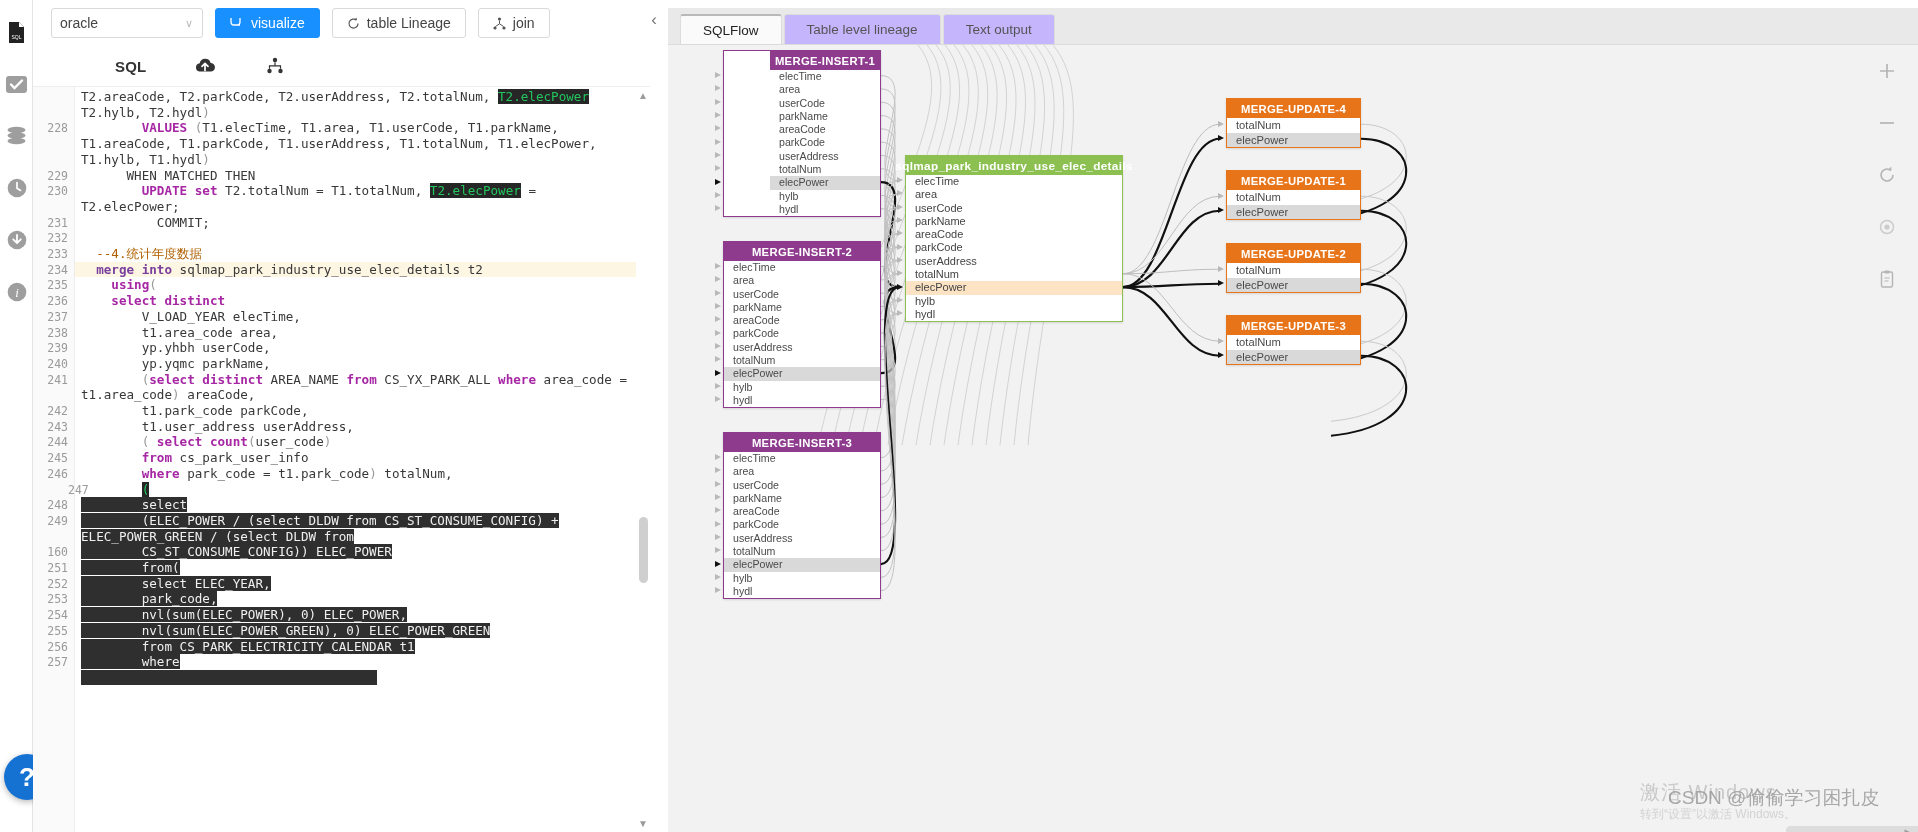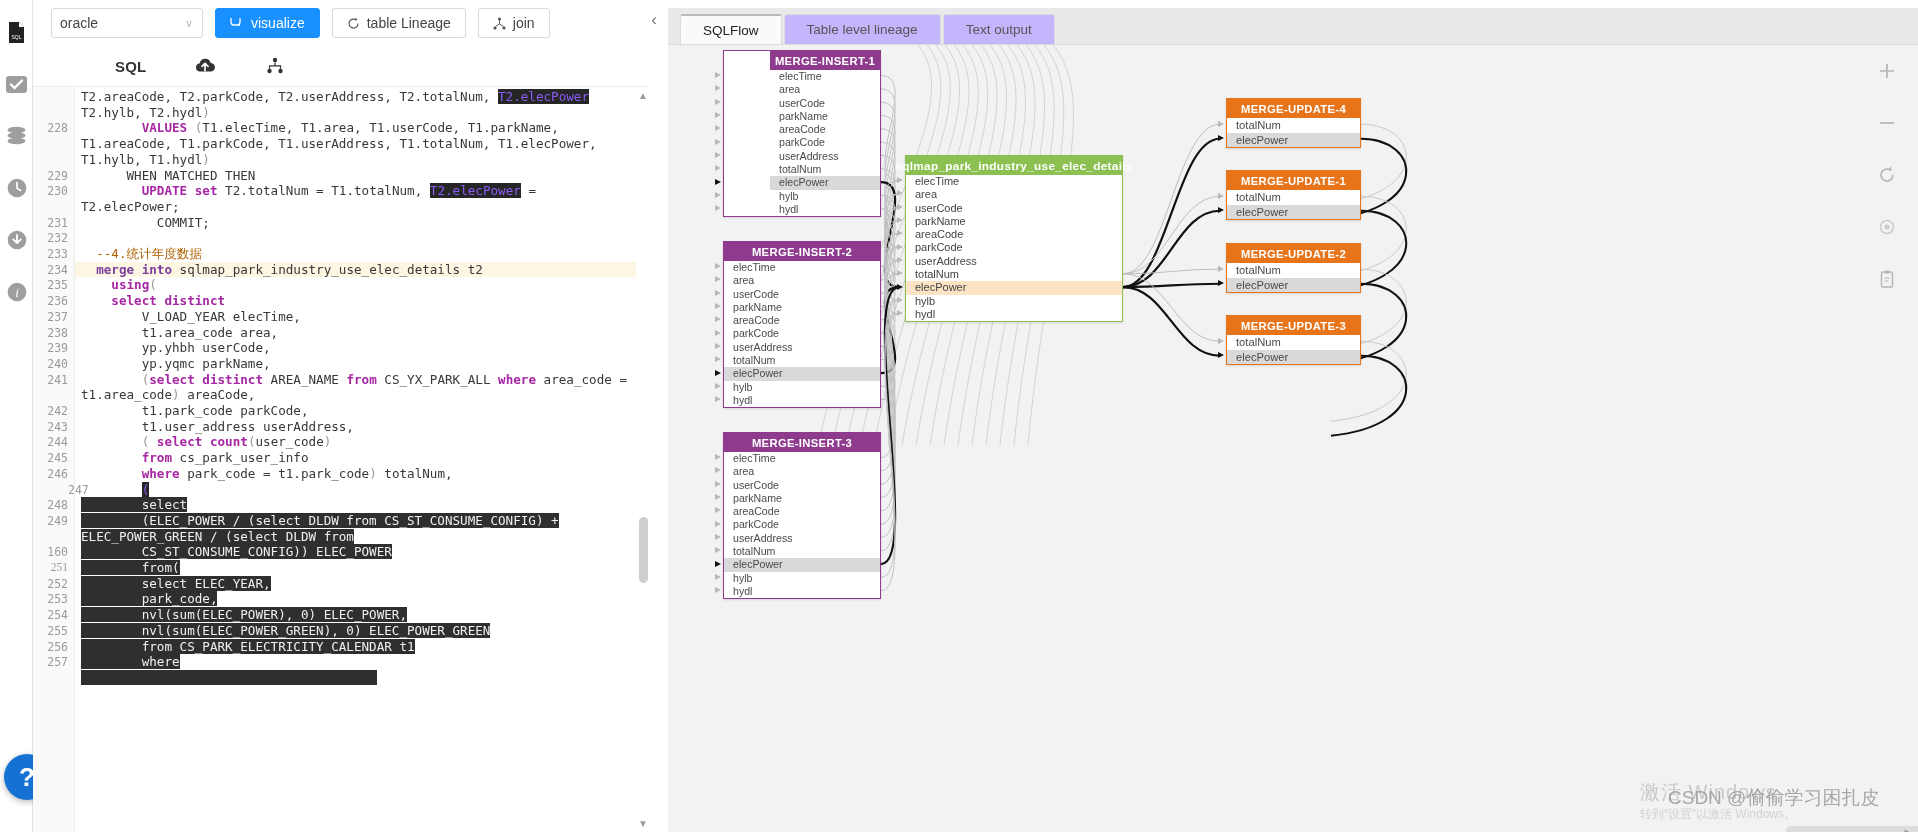--- a/index.html
+++ b/index.html
@@ -52,21 +52,21 @@
         font-size:11.5px; color:#9a9a9a; }
   .crow { position:absolute; left:6px; }
   .hl-line { position:absolute; left:0; width:617px; height:15.7px;
              background:#fdf6e3; }
   .kw   { color:#a626a4; font-weight:bold; }
   .kw2  { color:#7a3e9d; font-weight:bold; }
   .punc { color:#999; }
   .cmt  { color:#b06000; }
   .plain{ color:#383838; }
   .inv  { background:#2f2f2f; color:#f0f0f0; }
-  .selbox { background:#262626; color:#8b5cf6; }
+  .selbox { background:#262626; color:#22c55e; }
 
   .vscroll { position:absolute; right:0; top:0; width:14px; height:746px;
              background:#fff; }
   .vthumb { position:absolute; right:2px; top:430px; width:9px; height:66px;
             background:#cfcfcf; border-radius:5px; }
   .vcap { position:absolute; right:1px; width:12px; height:14px; color:#9b9b9b;
           font-size:10px; text-align:center; line-height:14px; }
 
   
   .collapse { position:absolute; left:640px; top:6px; width:28px; height:28px;
@@ -246,21 +246,21 @@
           <div class="ln" style="top: 285.6px;">241</div>
           <div class="ln" style="top: 317px;">242</div>
           <div class="ln" style="top: 332.7px;">243</div>
           <div class="ln" style="top: 348.4px;">244</div>
           <div class="ln" style="top: 364.1px;">245</div>
           <div class="ln" style="top: 379.8px;">246</div>
           <div class="ln" style="top: 395.5px; padding-left: 44px;">247</div>
           <div class="ln" style="top: 411.2px;">248</div>
           <div class="ln" style="top: 426.9px;">249</div>
           <div class="ln" style="top: 458.3px;">160</div>
-          <div class="ln" style="top: 474px; font-family: Liberation Serif, serif;">251</div>
+          <div class="ln" style="top: 474px;">251</div>
           <div class="ln" style="top: 489.7px;">252</div>
           <div class="ln" style="top: 505.4px;">253</div>
           <div class="ln" style="top: 521.1px;">254</div>
           <div class="ln" style="top: 536.8px;">255</div>
           <div class="ln" style="top: 552.5px;">256</div>
           <div class="ln" style="top: 568.2px;">257</div>
         </div>
       <div class="codearea" id="codearea"><div class="crow" style="top: 2px;"><span class="plain">T2.areaCode, T2.parkCode, T2.userAddress, T2.totalNum, </span><span class="selbox">T2.elecPower</span><span class="plain"></span></div><div class="crow" style="top: 17.7px;"><span class="plain">T2.hylb, T2.hydl</span><span class="punc">)</span></div><div class="crow" style="top: 33.4px;"><span class="plain">        </span><span class="kw">VALUES</span><span class="plain"> </span><span class="punc">(</span><span class="plain">T1.elecTime, T1.area, T1.userCode, T1.parkName,</span></div><div class="crow" style="top: 49.1px;"><span class="plain">T1.areaCode, T1.parkCode, T1.userAddress, T1.totalNum, T1.elecPower,</span></div><div class="crow" style="top: 64.8px;"><span class="plain">T1.hylb, T1.hydl</span><span class="punc">)</span></div><div class="crow" style="top: 80.5px;"><span class="plain">      </span><span class="plain">WHEN MATCHED THEN</span></div><div class="crow" style="top: 96.2px;"><span class="plain">        </span><span class="kw">UPDATE</span><span class="plain"> </span><span class="kw">set</span><span class="plain"> T2.totalNum = T1.totalNum, </span><span class="selbox">T2.elecPower</span><span class="plain"> =</span></div><div class="crow" style="top: 111.9px;"><span class="plain">T2.elecPower;</span></div><div class="crow" style="top: 127.6px;"><span class="plain">          COMMIT;</span></div><div class="crow" style="top: 143.3px;"><span class="plain"></span></div><div class="crow" style="top: 159px;"><span class="cmt">  --4.统计年度数据</span></div><div class="hl-line" style="top: 174.7px;"></div><div class="crow" style="top: 174.7px;"><span class="plain">  </span><span class="kw2">merge into</span><span class="plain"> sqlmap_park_industry_use_elec_details t2</span></div><div class="crow" style="top: 190.4px;"><span class="plain">    </span><span class="kw">using</span><span class="punc">(</span></div><div class="crow" style="top: 206.1px;"><span class="plain">    </span><span class="kw">select distinct</span></div><div class="crow" style="top: 221.8px;"><span class="plain">        V_LOAD_YEAR elecTime,</span></div><div class="crow" style="top: 237.5px;"><span class="plain">        t1.area_code area,</span></div><div class="crow" style="top: 253.2px;"><span class="plain">        yp.yhbh userCode,</span></div><div class="crow" style="top: 268.9px;"><span class="plain">        yp.yqmc parkName,</span></div><div class="crow" style="top: 284.6px;"><span class="plain">        </span><span class="punc">(</span><span class="kw">select distinct</span><span class="plain"> AREA_NAME </span><span class="kw">from</span><span class="plain"> CS_YX_PARK_ALL </span><span class="kw">where</span><span class="plain"> area_code =</span></div><div class="crow" style="top: 300.3px;"><span class="plain">t1.area_code</span><span class="punc">)</span><span class="plain"> areaCode,</span></div><div class="crow" style="top: 316px;"><span class="plain">        t1.park_code parkCode,</span></div><div class="crow" style="top: 331.7px;"><span class="plain">        t1.user_address userAddress,</span></div><div class="crow" style="top: 347.4px;"><span class="plain">        </span><span class="punc">(</span><span class="plain"> </span><span class="kw">select</span><span class="plain"> </span><span class="kw">count</span><span class="punc">(</span><span class="plain">user_code</span><span class="punc">)</span></div><div class="crow" style="top: 363.1px;"><span class="plain">        </span><span class="kw">from</span><span class="plain"> cs_park_user_info</span></div><div class="crow" style="top: 378.8px;"><span class="plain">        </span><span class="kw">where</span><span class="plain"> park_code = t1.park_code</span><span class="punc">)</span><span class="plain"> totalNum,</span></div><div class="crow" style="top: 394.5px;"><span class="plain">        </span><span class="selbox">(</span></div><div class="crow" style="top: 410.2px;"><span class="inv">        select</span></div><div class="crow" style="top: 425.9px;"><span class="inv">        (ELEC_POWER / (select DLDW from CS_ST_CONSUME_CONFIG) +</span></div><div class="crow" style="top: 441.6px;"><span class="inv">ELEC_POWER_GREEN / (select DLDW from</span></div><div class="crow" style="top: 457.3px;"><span class="inv">        CS_ST_CONSUME_CONFIG)) ELEC_POWER</span></div><div class="crow" style="top: 473px;"><span class="inv">        from(</span></div><div class="crow" style="top: 488.7px;"><span class="inv">        select ELEC_YEAR,</span></div><div class="crow" style="top: 504.4px;"><span class="inv">        park_code,</span></div><div class="crow" style="top: 520.1px;"><span class="inv">        nvl(sum(ELEC_POWER), 0) ELEC_POWER,</span></div><div class="crow" style="top: 535.8px;"><span class="inv">        nvl(sum(ELEC_POWER_GREEN), 0) ELEC_POWER_GREEN</span></div><div class="crow" style="top: 551.5px;"><span class="inv">        from CS_PARK_ELECTRICITY_CALENDAR t1</span></div><div class="crow" style="top: 567.2px;"><span class="inv">        where</span></div><div class="crow" style="top: 582.9px;"><span class="inv">                                       </span></div></div>
       <div class="vscroll">
         <div class="vcap" style="top:2px">▲</div>

